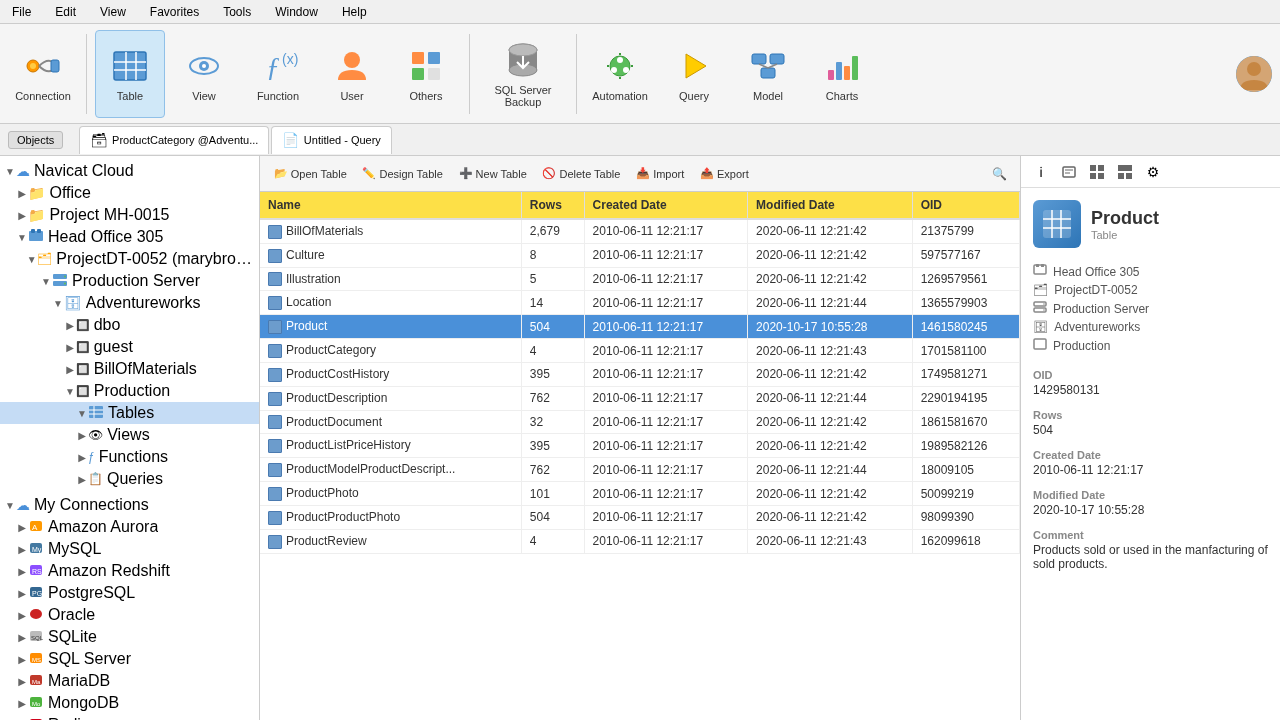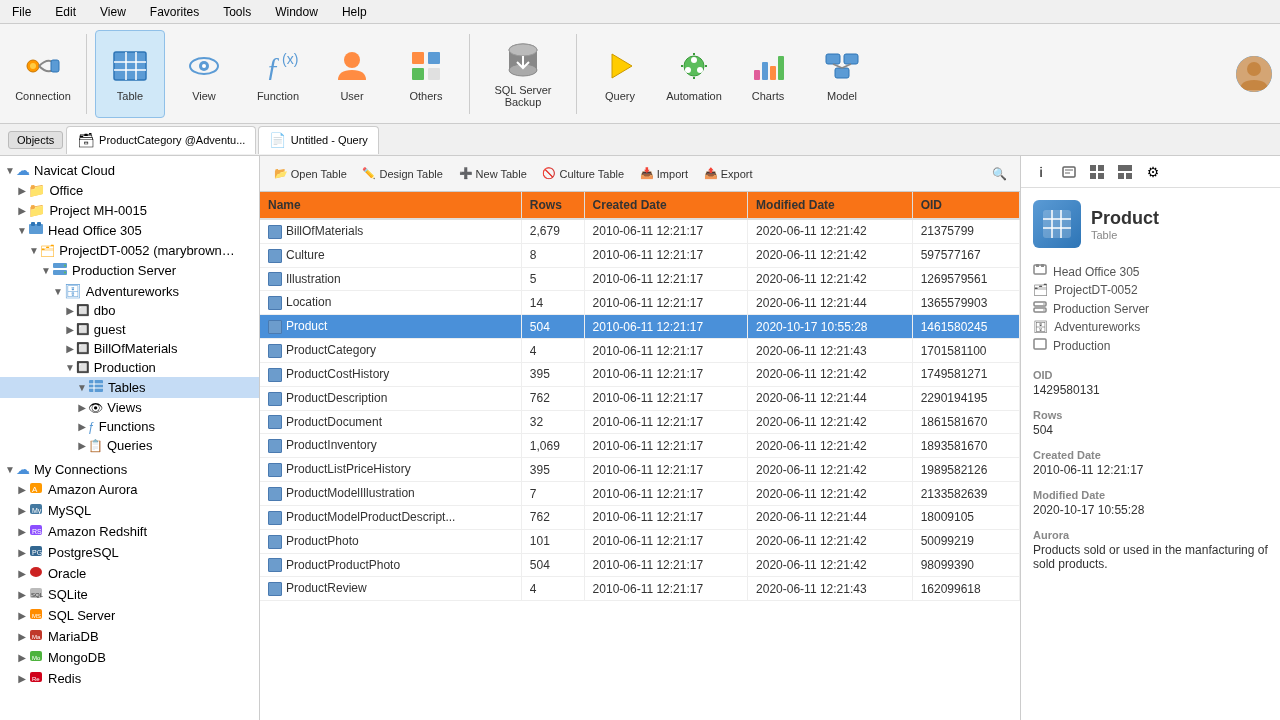--- a/index.html
+++ b/index.html
@@ -12,49 +12,49 @@
     
     .toolbar { background: #f5f5f5; border-bottom: 1px solid #ccc; display: flex; align-items: center; padding: 4px 8px; gap: 4px; height: 100px; }
     .toolbar-btn { display: flex; flex-direction: column; align-items: center; justify-content: center; width: 70px; height: 88px; border: none; background: transparent; cursor: pointer; border-radius: 4px; padding: 4px; font-size: 11px; color: #333; }
     .toolbar-btn.active { background: #d0e8f8; border: 1px solid #90c0e8; }
     .toolbar-icon { width: 40px; height: 40px; display: flex; align-items: center; justify-content: center; font-size: 28px; margin-bottom: 4px; }
     .toolbar-separator { width: 1px; height: 80px; background: #ccc; margin: 0 4px; }
     .toolbar-label { font-size: 11px; text-align: center; }
 
     
     .tab-bar { background: #f0f0f0; border-bottom: 1px solid #ccc; display: flex; align-items: center; padding: 0 8px; height: 32px; }
-    .tab-actions { display: flex; gap: 4px; margin-right: 3px; justify-content: flex-end; }
+    .tab-actions { display: flex; gap: 4px; margin-right: 16px; justify-content: flex-end; }
     .tab-action-btn { background: #e0e0e0; border: 1px solid #bbb; border-radius: 3px; padding: 2px 8px; font-size: 11px; cursor: pointer; }
     .tab { display: flex; align-items: center; gap: 4px; background: #fff; border: 1px solid #ccc; border-bottom: none; padding: 4px 10px; margin-right: 2px; border-radius: 4px 4px 0 0; font-size: 11px; cursor: pointer; height: 28px; }
     .tab-icon { font-size: 14px; }
 
     
     .main { display: flex; flex: 1; overflow: hidden; }
 
     
     .sidebar { width: 260px; background: #fff; border-right: 1px solid #ccc; display: flex; flex-direction: column; overflow: hidden; }
     .sidebar-content { flex: 1; overflow-y: auto; padding: 4px 0; }
 
     .tree-item { display: flex; align-items: center; padding: 2px 4px; cursor: pointer; user-select: none; white-space: nowrap; overflow: hidden; }
     .tree-item.selected { background: #c5dcf5; }
     .tree-indent { display: inline-block; }
     .tree-arrow { display: inline-block; width: 12px; text-align: center; font-size: 10px; color: #666; }
     .tree-icon { margin-right: 4px; font-size: 14px; }
-    .tree-label { font-size: 13px; overflow: hidden; text-overflow: ellipsis; }
+    .tree-label { font-size: 16px; overflow: hidden; text-overflow: ellipsis; }
 
     
     .content-area { flex: 1; display: flex; flex-direction: column; overflow: hidden; }
     .content-toolbar { background: #f5f5f5; border-bottom: 1px solid #ccc; display: flex; align-items: center; padding: 4px 8px; gap: 4px; height: 36px; }
     .content-btn { display: flex; align-items: center; gap: 3px; background: transparent; border: none; cursor: pointer; padding: 3px 6px; border-radius: 3px; font-size: 11px; color: #333; }
     .search-box { margin-left: auto; width: 24px; height: 24px; display: flex; align-items: center; justify-content: center; cursor: pointer; }
 
     
     .table-container { flex: 1; overflow: auto; background: #fff; }
     table { width: 100%; border-collapse: collapse; }
-    thead tr { background: #f97316; border-bottom: 2px solid #ddd; position: sticky; top: 0; z-index: 1; }
+    thead tr { background: #fde047; border-bottom: 2px solid #ddd; position: sticky; top: 0; z-index: 1; }
     th { padding: 6px 8px; text-align: left; font-weight: 600; font-size: 12px; border-right: 1px solid #ddd; color: #333; }
     td { padding: 4px 8px; border-bottom: 1px solid #eee; border-right: 1px solid #eee; font-size: 12px; color: #333; }
     tr.selected td { background: #4a90d9; color: #fff; }
     .table-icon { display: inline-block; width: 14px; height: 14px; background: #6c9ccc; border: 1px solid #4a7ab0; margin-right: 4px; vertical-align: middle; border-radius: 1px; }
 
     
     .right-panel { width: 260px; background: #fff; border-left: 1px solid #ccc; display: flex; flex-direction: column; }
     .right-panel-toolbar { display: flex; align-items: center; padding: 4px 8px; border-bottom: 1px solid #ddd; gap: 4px; height: 32px; }
     .right-panel-btn { width: 24px; height: 24px; display: flex; align-items: center; justify-content: center; cursor: pointer; border-radius: 3px; font-size: 14px; border: none; background: transparent; }
     .right-panel-content { padding: 12px; overflow-y: auto; flex: 1; }
@@ -166,62 +166,62 @@
         <path d="M14 22 L20 28 L26 22" stroke="#fff" stroke-width="2" fill="none"></path>
         <line x1="20" y1="16" x2="20" y2="28" stroke="#fff" stroke-width="2"></line>
       </svg>
     </div>
     <span class="toolbar-label">SQL Server Backup</span>
   </button>
   <div class="toolbar-separator"></div>
   <button class="toolbar-btn">
     <div class="toolbar-icon">
       <svg width="40" height="40" viewBox="0 0 40 40">
-        <polygon points="12,8 32,20 12,32" fill="#ffcc00" stroke="#cc9900" stroke-width="1"></polygon>
-      </svg>
-    </div>
-    <span class="toolbar-label">Query</span>
-  </button>
-  <button class="toolbar-btn">
-    <div class="toolbar-icon">
-      <svg width="40" height="40" viewBox="0 0 40 40">
         <circle cx="20" cy="20" r="10" fill="#5bbd5b" stroke="#3a9a3a" stroke-width="1"></circle>
         <circle cx="20" cy="14" r="3" fill="#fff"></circle>
         <ellipse cx="14" cy="24" rx="3" ry="3" fill="#fff"></ellipse>
         <ellipse cx="26" cy="24" rx="3" ry="3" fill="#fff"></ellipse>
         <line x1="20" y1="9" x2="20" y2="7" stroke="#3a9a3a" stroke-width="2"></line>
         <line x1="20" y1="31" x2="20" y2="33" stroke="#3a9a3a" stroke-width="2"></line>
         <line x1="9" y1="20" x2="7" y2="20" stroke="#3a9a3a" stroke-width="2"></line>
         <line x1="31" y1="20" x2="33" y2="20" stroke="#3a9a3a" stroke-width="2"></line>
       </svg>
     </div>
     <span class="toolbar-label">Automation</span>
   </button>
   <button class="toolbar-btn">
     <div class="toolbar-icon">
       <svg width="40" height="40" viewBox="0 0 40 40">
-        <rect x="6" y="24" width="6" height="10" rx="1" fill="#e05d9a"></rect>
-        <rect x="14" y="16" width="6" height="18" rx="1" fill="#5b9bd5"></rect>
-        <rect x="22" y="20" width="6" height="14" rx="1" fill="#ff8c42"></rect>
-        <rect x="30" y="10" width="6" height="24" rx="1" fill="#5bbd5b"></rect>
-      </svg>
-    </div>
-    <span class="toolbar-label">Charts</span>
+        <polygon points="12,8 32,20 12,32" fill="#ffcc00" stroke="#cc9900" stroke-width="1"></polygon>
+      </svg>
+    </div>
+    <span class="toolbar-label">Query</span>
   </button>
   <button class="toolbar-btn">
     <div class="toolbar-icon">
       <svg width="40" height="40" viewBox="0 0 40 40">
         <rect x="4" y="8" width="14" height="10" rx="2" fill="#5b9bd5" stroke="#2e75b6" stroke-width="1"></rect>
         <rect x="22" y="8" width="14" height="10" rx="2" fill="#5b9bd5" stroke="#2e75b6" stroke-width="1"></rect>
         <rect x="13" y="22" width="14" height="10" rx="2" fill="#5b9bd5" stroke="#2e75b6" stroke-width="1"></rect>
         <line x1="11" y1="18" x2="20" y2="22" stroke="#888" stroke-width="1.5"></line>
         <line x1="29" y1="18" x2="20" y2="22" stroke="#888" stroke-width="1.5"></line>
       </svg>
     </div>
     <span class="toolbar-label">Model</span>
+  </button>
+  <button class="toolbar-btn">
+    <div class="toolbar-icon">
+      <svg width="40" height="40" viewBox="0 0 40 40">
+        <rect x="6" y="24" width="6" height="10" rx="1" fill="#e05d9a"></rect>
+        <rect x="14" y="16" width="6" height="18" rx="1" fill="#5b9bd5"></rect>
+        <rect x="22" y="20" width="6" height="14" rx="1" fill="#ff8c42"></rect>
+        <rect x="30" y="10" width="6" height="24" rx="1" fill="#5bbd5b"></rect>
+      </svg>
+    </div>
+    <span class="toolbar-label">Charts</span>
   </button>
   <div class="user-avatar" style="margin-left:auto">
     <svg viewBox="0 0 36 36" xmlns="http://www.w3.org/2000/svg">
       <circle cx="18" cy="18" r="18" fill="#d4a574"></circle>
       <circle cx="18" cy="13" r="7" fill="#c68642"></circle>
       <path d="M4 34 Q4 24 18 24 Q32 24 32 34" fill="#c68642"></path>
     </svg>
   </div>
 </div>
 
@@ -481,21 +481,21 @@
       <button class="content-btn">
         <span>✏️</span>
         <span>Design Table</span>
       </button>
       <button class="content-btn">
         <span>➕</span>
         <span>New Table</span>
       </button>
       <button class="content-btn">
         <span style="color:#c00">🚫</span>
-        <span>Culture Table</span>
+        <span>Delete Table</span>
       </button>
       <button class="content-btn">
         <span>📥</span>
         <span>Import</span>
       </button>
       <button class="content-btn">
         <span>📤</span>
         <span>Export</span>
       </button>
       <div class="search-box">🔍</div>
@@ -570,39 +570,25 @@
               <td>2290194195</td>
             </tr>
             <tr>
               <td><span class="table-icon"></span>ProductDocument</td>
               <td>32</td>
               <td>2010-06-11 12:21:17</td>
               <td>2020-06-11 12:21:42</td>
               <td>1861581670</td>
             </tr>
             <tr>
-              <td><span class="table-icon"></span>ProductInventory</td>
-              <td>1,069</td>
-              <td>2010-06-11 12:21:17</td>
-              <td>2020-06-11 12:21:42</td>
-              <td>1893581670</td>
-            </tr>
-            <tr>
               <td><span class="table-icon"></span>ProductListPriceHistory</td>
               <td>395</td>
               <td>2010-06-11 12:21:17</td>
               <td>2020-06-11 12:21:42</td>
               <td>1989582126</td>
-            </tr>
-            <tr>
-              <td><span class="table-icon"></span>ProductModelIllustration</td>
-              <td>7</td>
-              <td>2010-06-11 12:21:17</td>
-              <td>2020-06-11 12:21:42</td>
-              <td>2133582639</td>
             </tr>
             <tr>
               <td><span class="table-icon"></span>ProductModelProductDescript...</td>
               <td>762</td>
               <td>2010-06-11 12:21:17</td>
               <td>2020-06-11 12:21:44</td>
               <td>18009105</td>
             </tr>
             <tr>
               <td><span class="table-icon"></span>ProductPhoto</td>
@@ -724,19 +710,19 @@
       </div>
       <div class="detail-section">
         <div class="detail-section-label">Created Date</div>
         <div class="detail-section-value">2010-06-11 12:21:17</div>
       </div>
       <div class="detail-section">
         <div class="detail-section-label">Modified Date</div>
         <div class="detail-section-value">2020-10-17 10:55:28</div>
       </div>
       <div class="detail-section">
-        <div class="detail-section-label">Aurora</div>
+        <div class="detail-section-label">Comment</div>
         <div class="detail-section-value">Products sold or used in the manfacturing of sold products.</div>
       </div>
     </div>
   </div>
 
 </div>
 
 </body></html>

